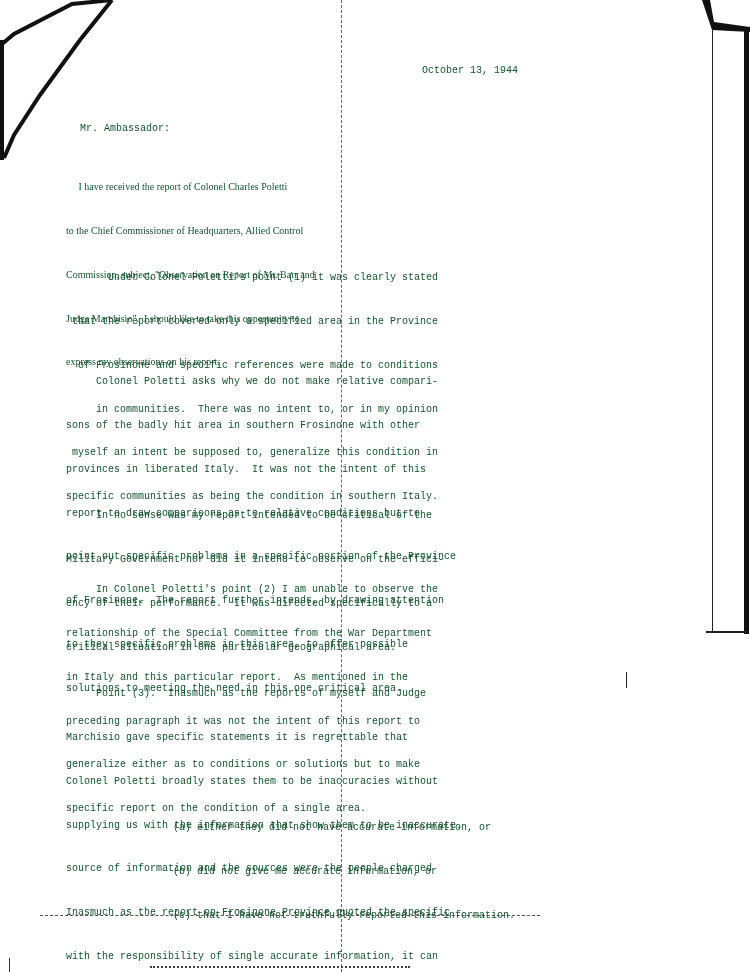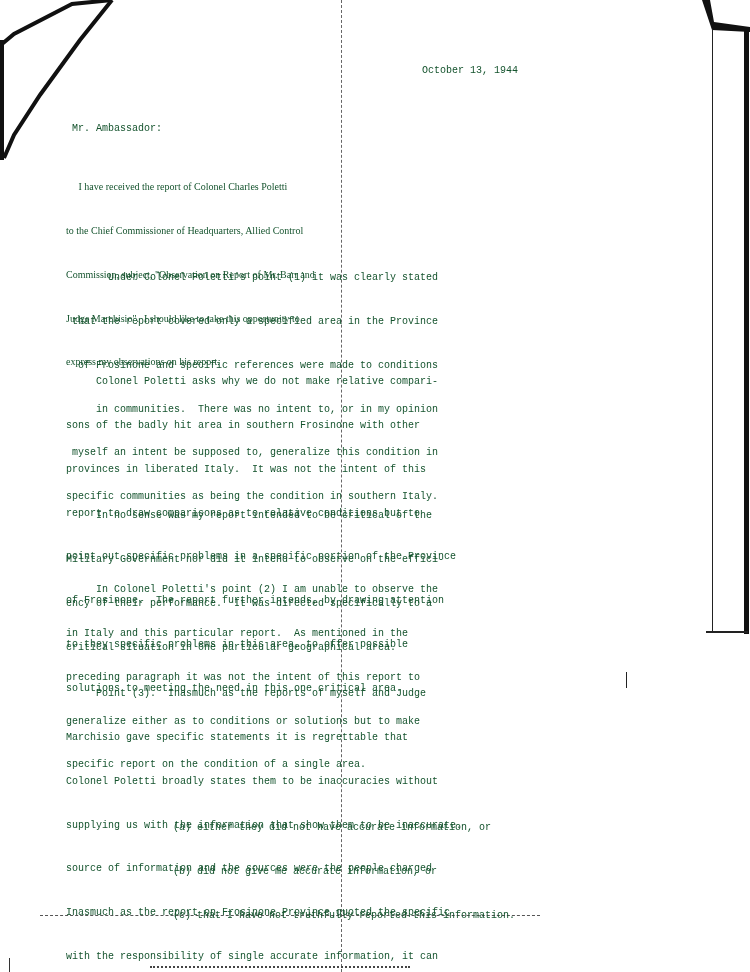--- a/index.html
+++ b/index.html
@@ -92,21 +92,21 @@
       white-space: pre;
       letter-spacing: 0px;
       font-weight: normal;
       color: #14532d;
     }
     .date {
       left: 422px;
       top: 64px;
     }
     .salutation {
-      left: 72px;
+      left: 80px;
       top: 122px;
     }
     .para {
       left: 66px;
       margin: 0;
     }
     .para .line {
       display: block;
       height: 14.6px;
     }
@@ -175,20 +175,21 @@
 
   <div class="typed para" style="top:480px;">
     <span class="line">     In no sense was my report intended to be critical of the</span>
     <span class="line">Military Government nor did it intend to observe on the effici-</span>
     <span class="line">ency of their performance.  It was directed specifically to a</span>
     <span class="line">critical situation in one particular geographical area.</span>
   </div>
 
   <div class="typed para" style="top:554px;">
     <span class="line">     In Colonel Poletti's point (2) I am unable to observe the</span>
+    <span class="line">relationship of the Special Committee from the War Department</span>
     <span class="line">in Italy and this particular report.  As mentioned in the</span>
     <span class="line">preceding paragraph it was not the intent of this report to</span>
     <span class="line">generalize either as to conditions or solutions but to make</span>
     <span class="line">specific report on the condition of a single area.</span>
   </div>
 
   <div class="typed para" style="top:658px;">
     <span class="line">     Point (3).  Inasmuch as the reports of myself and Judge</span>
     <span class="line">Marchisio gave specific statements it is regrettable that</span>
     <span class="line">Colonel Poletti broadly states them to be inaccuracies without</span>

